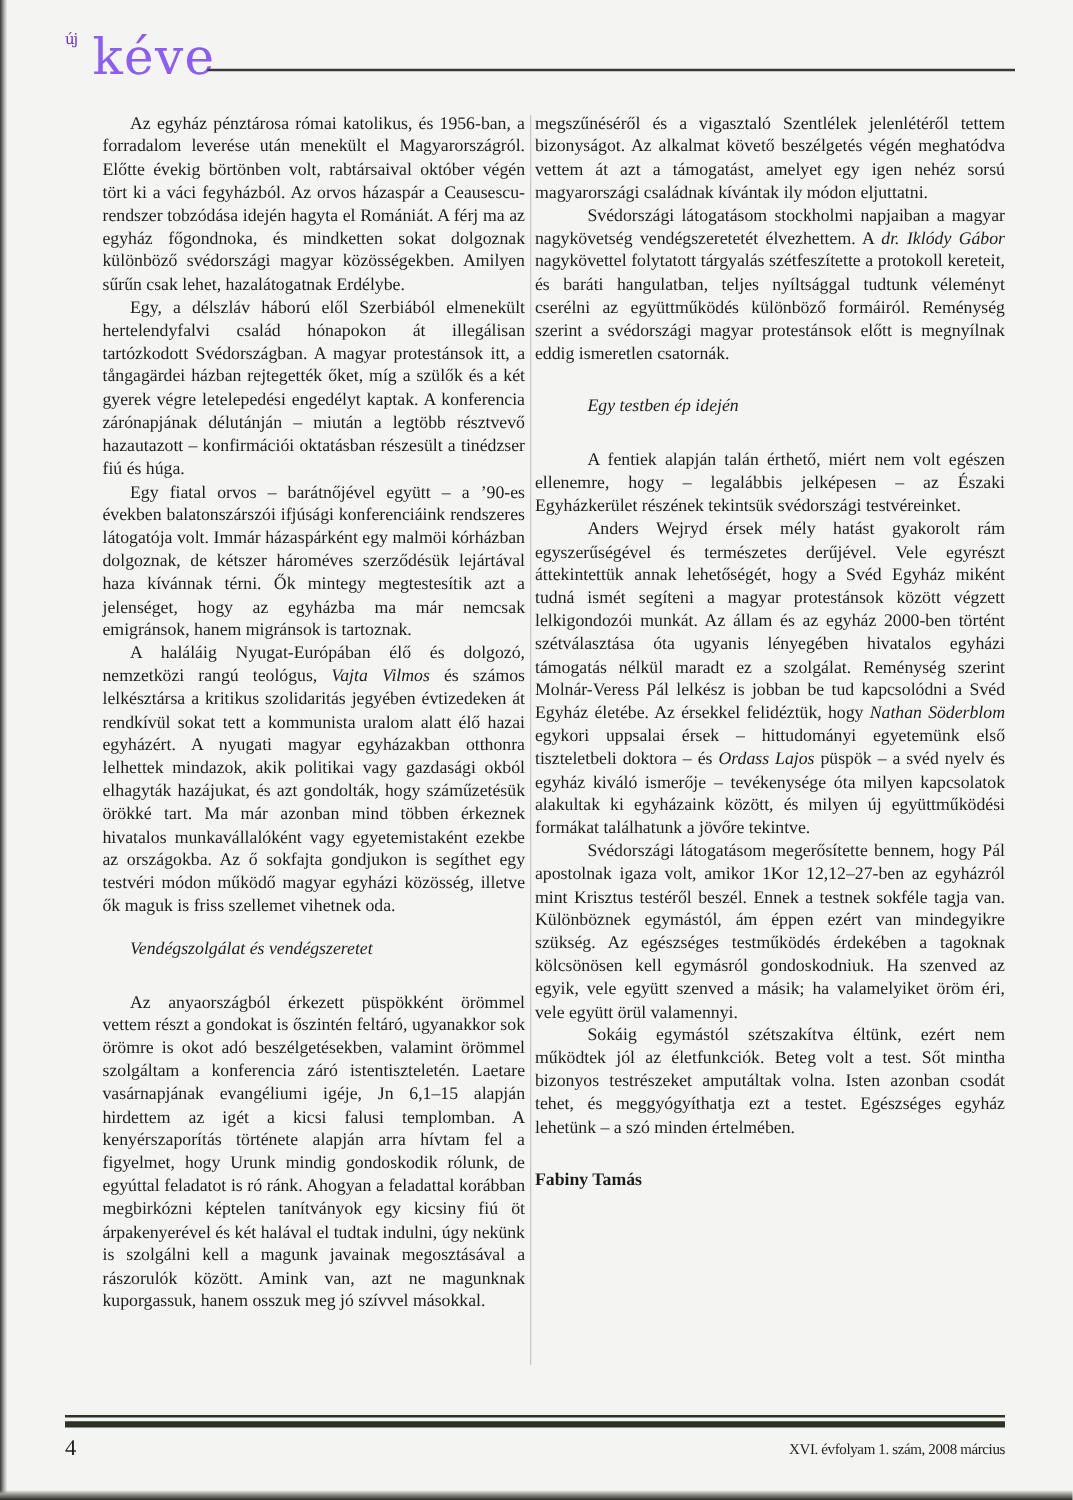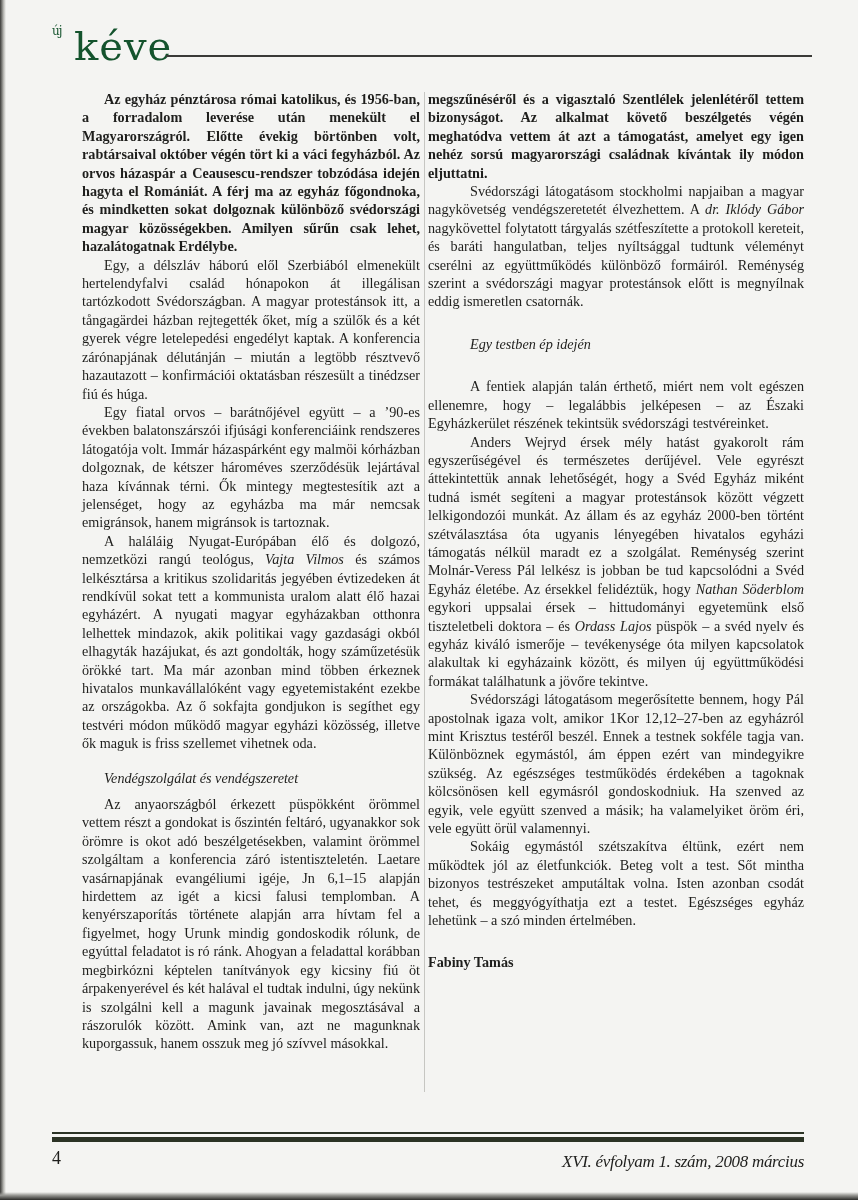--- a/index.html
+++ b/index.html
@@ -16,66 +16,66 @@
     background: linear-gradient(to right, #3a3a38, #b8b8b4 60%, transparent);
   }
   .bottom-edge {
     position: absolute; left: 0; right: 0; bottom: 0; height: 8px;
     background: linear-gradient(to top, #2a2a28, #9a9a96 60%, transparent);
   }
   
   .header { position: absolute; left: 52px; top: 18px; width: 760px; height: 50px; }
   .logo-small {
     position: absolute; left: 0; top: 6px;
-    font-family: "DejaVu Serif", serif; font-size: 12px; color: #14532d; letter-spacing: -1px;
+    font-family: "DejaVu Serif", serif; font-size: 12px; color: #6d28d9; letter-spacing: -1px;
   }
   .logo-main {
     position: absolute; left: 22px; top: 8px;
     font-family: "DejaVu Serif", serif; font-size: 40px; line-height: 40px;
-    color: #14532d; letter-spacing: 1px;
+    color: #8b5cf6; letter-spacing: 1px;
   }
   .header-rule {
     position: absolute; left: 114px; right: 0; top: 37px; height: 1.5px; background: #3a3a38;
   }
   
   .col {
     position: absolute; top: 90px;
     font-size: 14.2px; line-height: 18.4px; text-align: justify;
     hyphens: manual;
   }
   .col-left { left: 82px; width: 338px; }
   .col-right { left: 428px; width: 376px; }
   .col-divider {
     position: absolute; left: 424px; top: 92px; height: 1000px; width: 1px; background: #c6c6c2;
   }
   .col p { margin: 0; text-indent: 22px; }
-  .col p.noindent { text-indent: 0; font-weight: bold; }
+  .col p.noindent { text-indent: 0; }
   .col h3 {
-    margin: 16px 0 8px 0; padding-left: 22px;
+    margin: 16px 0 24px 0; padding-left: 22px;
     font-weight: normal; font-style: italic; font-size: 14.2px;
   }
   .col-right h3 { margin: 24px 0 24px 0; padding-left: 42px; }
   .col-right p { text-indent: 42px; }
   .col-right p.noindent { text-indent: 0; }
   .col i { font-style: italic; }
   .signature {
     text-align: left; font-weight: bold; margin-top: 24px; font-size: 14.2px;
   }
   
   .footer-rule {
     position: absolute; left: 52px; width: 752px; top: 1132px; height: 10px;
   }
   .footer-rule .r1 { position: absolute; left: 0; right: 0; top: 0; height: 2px; background: #2b3325; }
   .footer-rule .r2 { position: absolute; left: 0; right: 0; top: 5px; height: 5px; background: #2b3325; }
   .page-number {
     position: absolute; left: 52px; top: 1148px; font-size: 18px;
   }
   .issue-line {
     position: absolute; right: 54px; top: 1152px;
-    font-style: italic; font-size: 17px; letter-spacing: -0.3px;
+    font-size: 12px; letter-spacing: -0.3px;
   }
 </style>
 </head>
 <body>
 
 <div class="page-edge"></div>
 <div class="bottom-edge"></div>
 
 <div class="header">
   <span class="logo-small">új</span>

